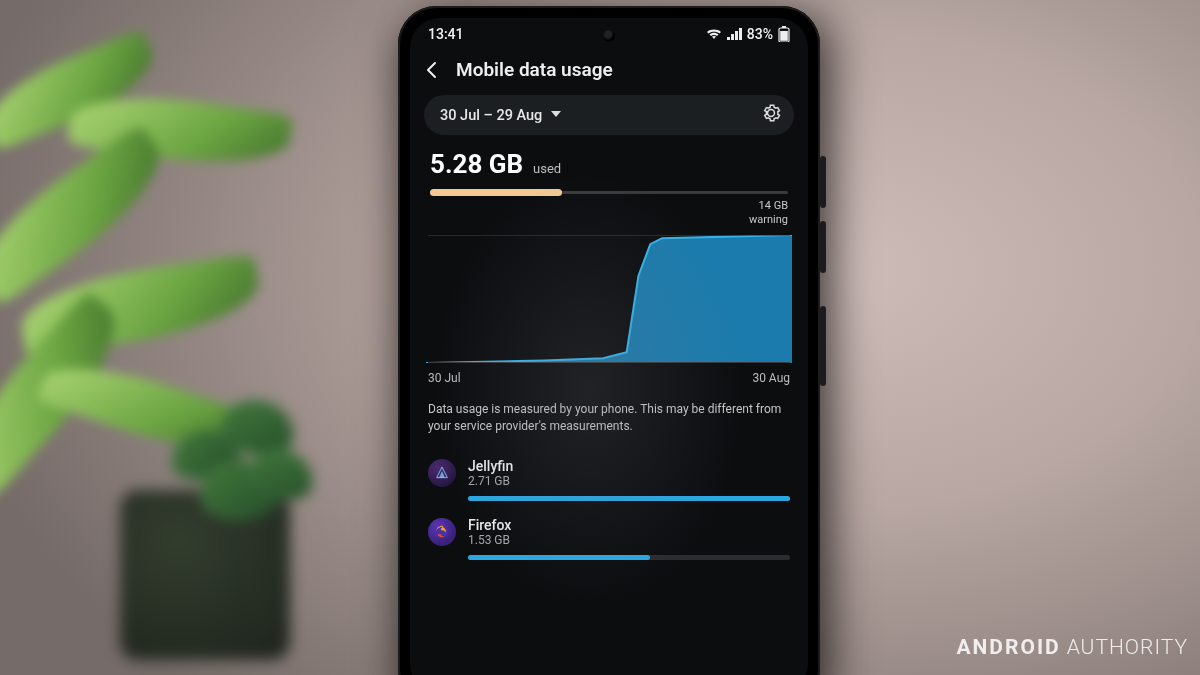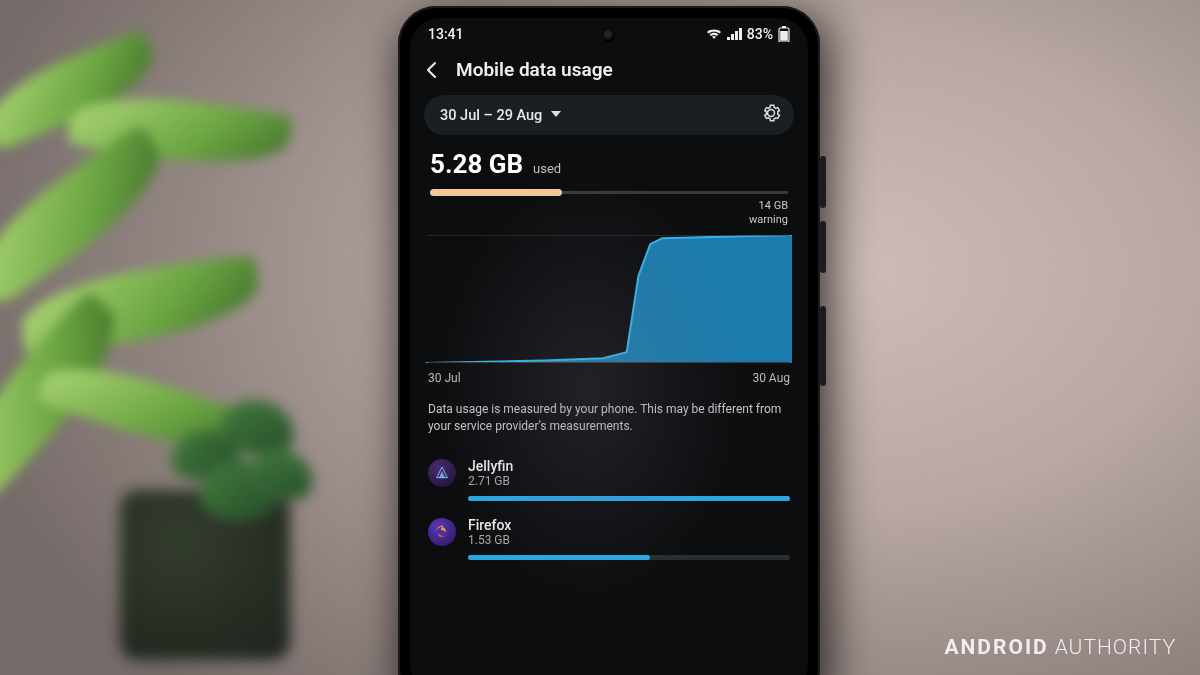--- a/index.html
+++ b/index.html
@@ -44,21 +44,21 @@
     border-radius: 50% 50% 50% 50% / 60% 60% 40% 40%;
     background:
       radial-gradient(circle at 50% 40%, rgba(255,255,255,0.25) 0 2%, transparent 3%),
       linear-gradient(135deg, #3f7a39 0%, #1e4a24 100%);
     box-shadow: inset 0 0 0 1px rgba(220,255,220,0.25);
   }
 
   
   .watermark {
     position: absolute;
-    right: 24px;
+    right: 12px;
     bottom: 16px;
     color: rgba(255,255,255,0.85);
     font-size: 21px;
     letter-spacing: 1px;
     font-weight: 300;
   }
   .watermark .bold { font-weight: 700; letter-spacing: 2px; margin-right: 6px; }
 
   
   .phone {

